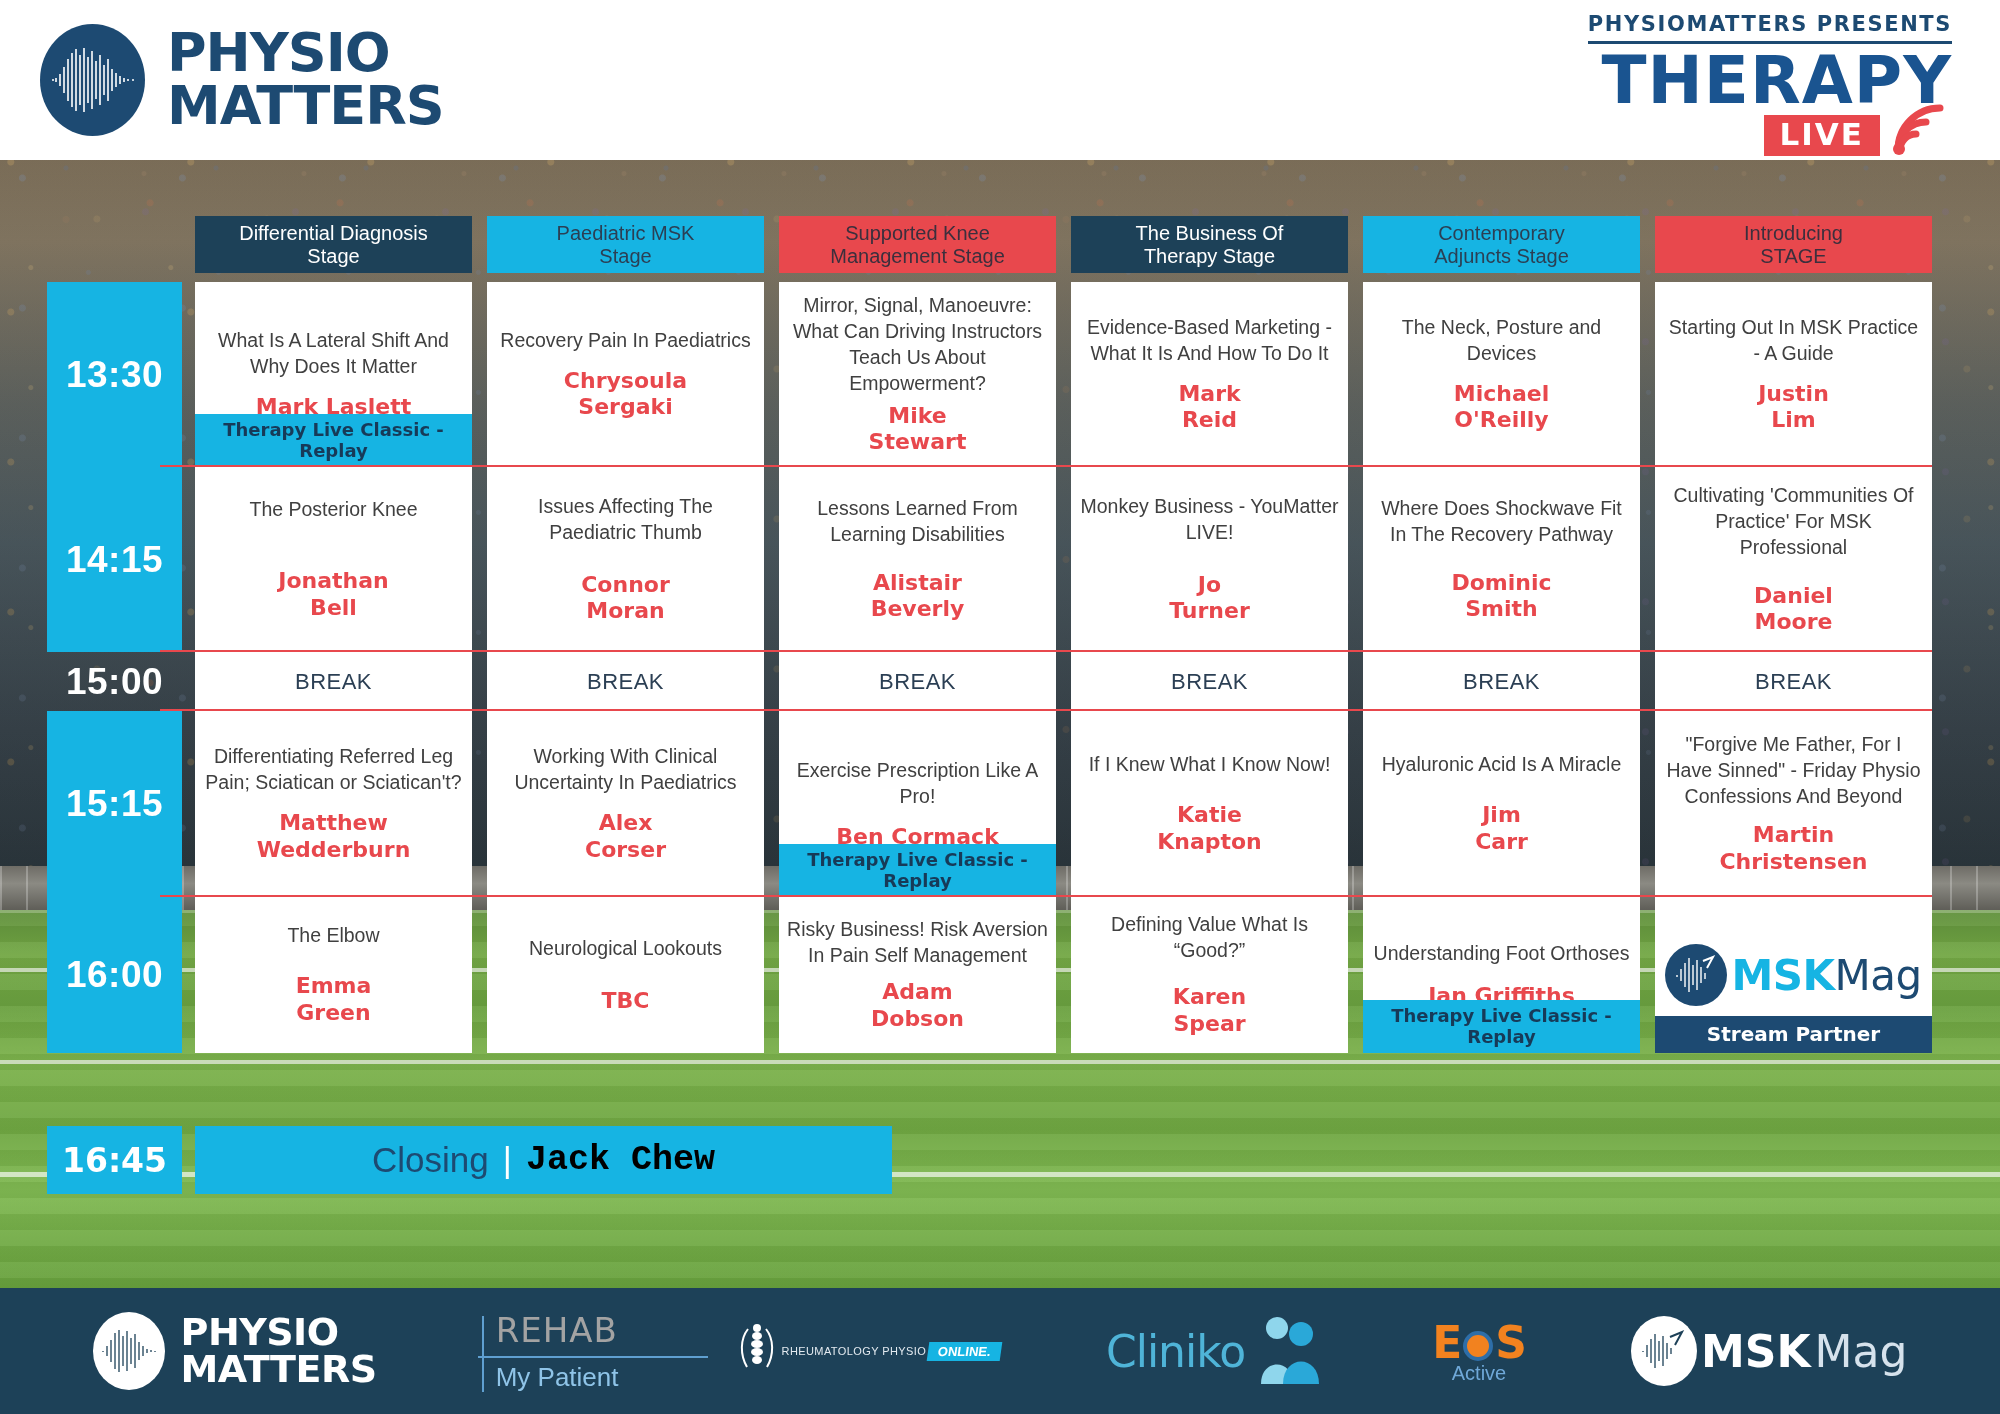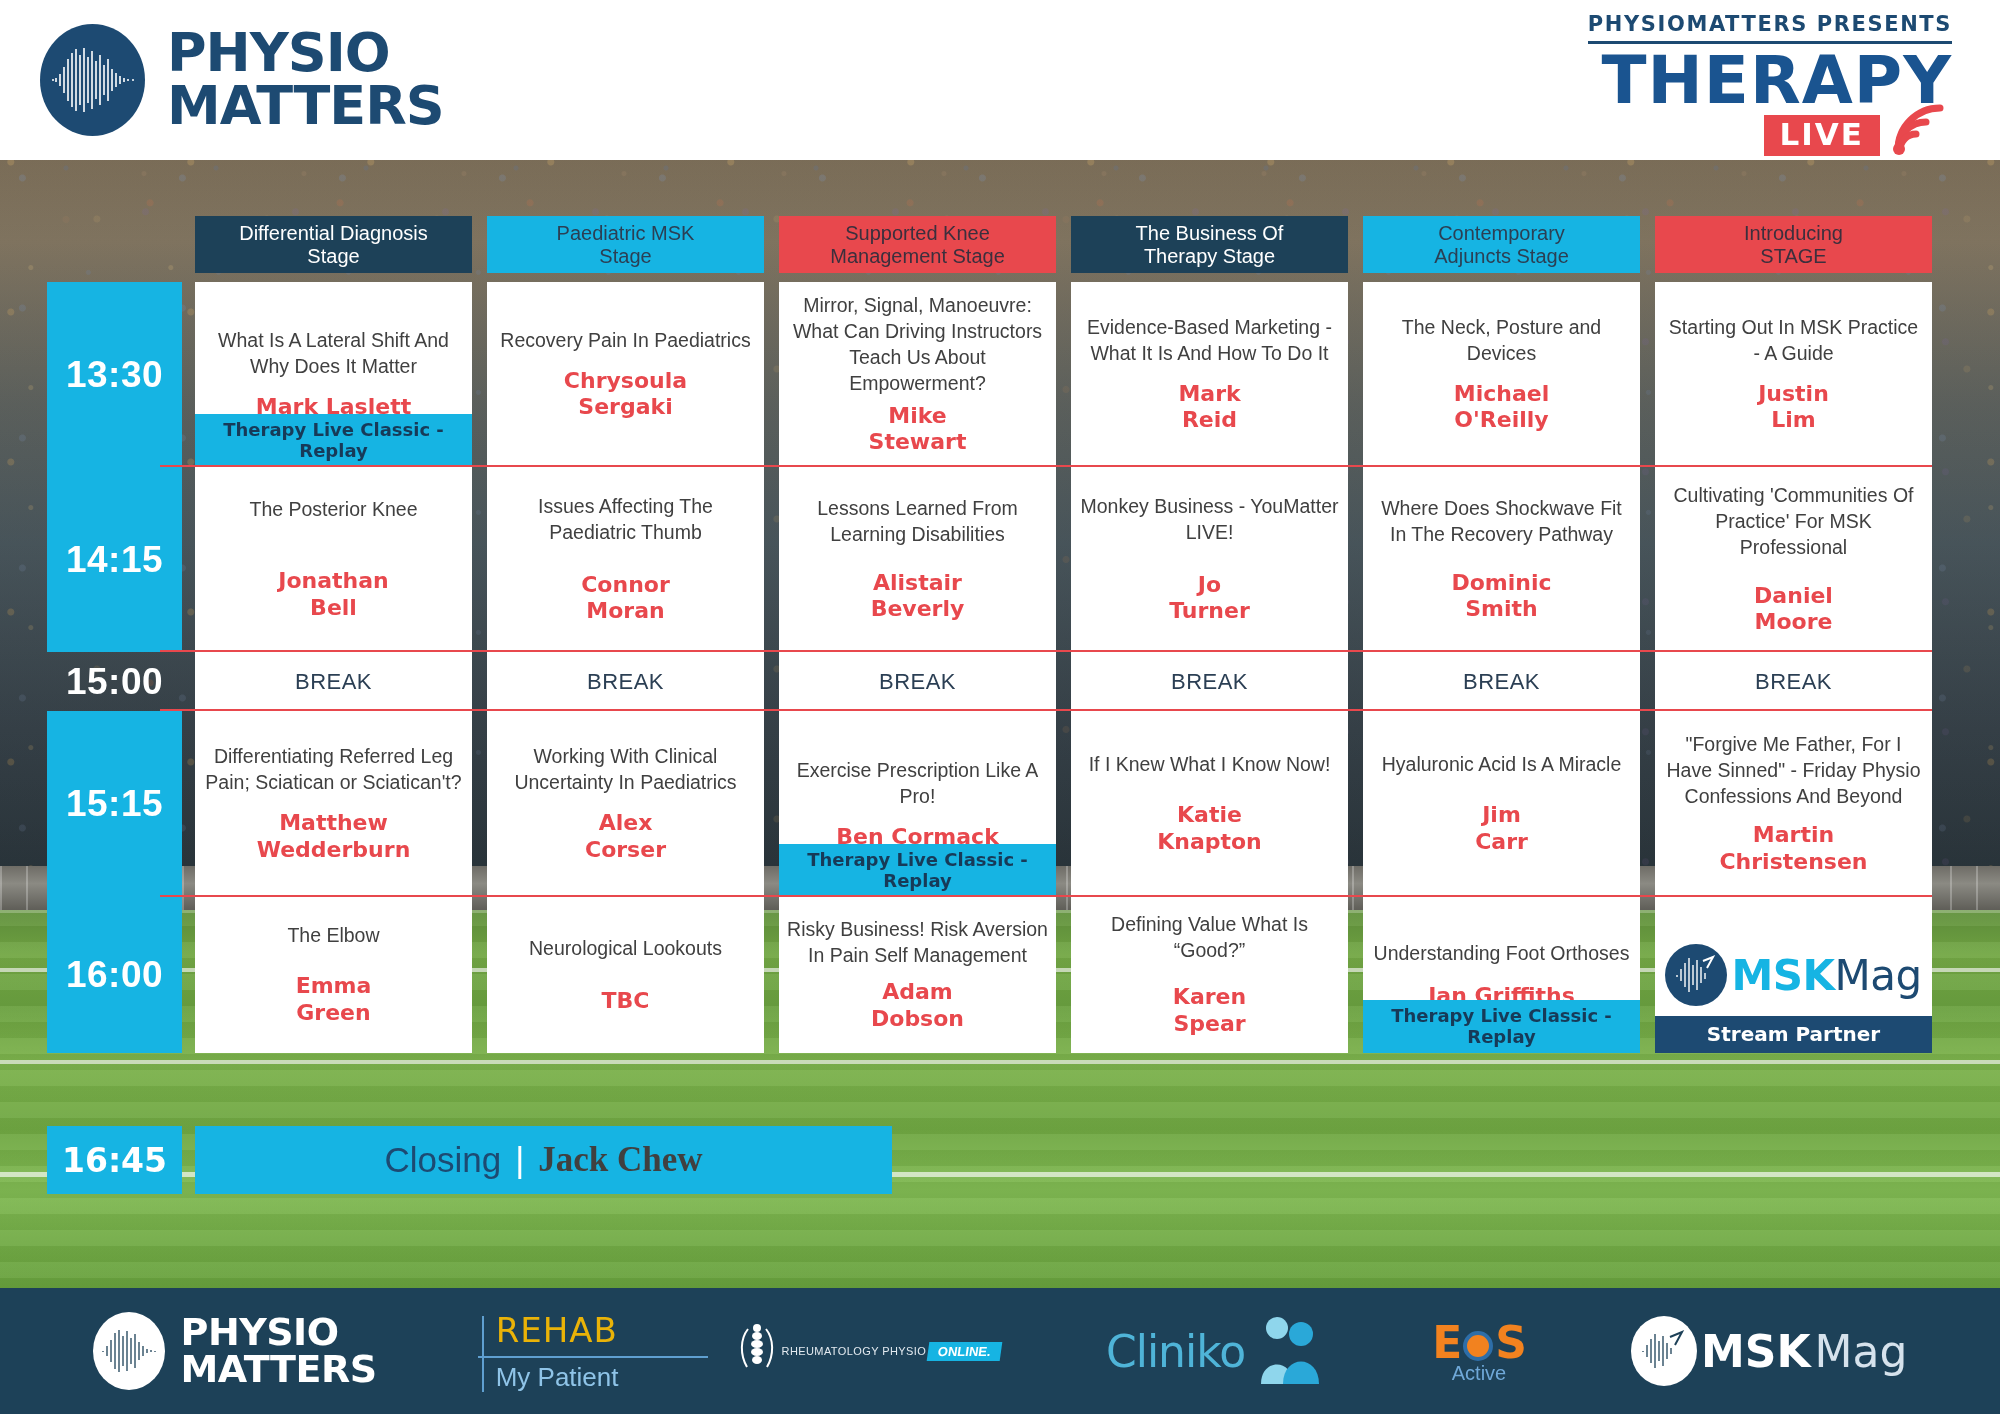--- a/index.html
+++ b/index.html
@@ -198,21 +198,21 @@
     font-family: "DejaVu Sans", sans-serif;
   }
   .closing-bar {
     width: 697px; height: 68px; margin-left: 13px;
     background: #16b4e3;
     display: flex; align-items: center; justify-content: center;
     gap: 14px;
   }
   .closing-text { font-size: 35px; color: #1d4a72; }
   .closing-sep { color: #ffffff; font-size: 35px; }
-  .closing-name { font-size: 35px; color: #404040; font-weight: bold; font-family:Liberation Serif, serif;}
+  .closing-name { font-size: 35px; color: #000000; font-weight: bold; font-family:Liberation Mono, monospace;}
 
   .date-line {
     position: absolute; top: 1250px; left: 0; width: 2000px;
     text-align: center; color: #ffffff; font-size: 32px; font-weight: bold;
     letter-spacing: .4px; font-family: "DejaVu Sans", sans-serif;
     text-shadow: 0 1px 3px rgba(0,0,0,.35);
   }
 
   
   .footer {
@@ -223,21 +223,21 @@
   }
   .f-item { display: flex; align-items: center; }
   .f-pm { gap: 16px; }
   .f-pm .disc { width: 72px; height: 78px; border-radius: 50%; background: #ffffff;
                 display: flex; align-items: center; justify-content: center; }
   .f-pm .txt { color:#ffffff; font-weight: bold; font-size: 38px; line-height: .98;
                font-family:"DejaVu Sans", sans-serif; letter-spacing: -.5px;}
   .f-rehab { flex-direction: column; align-items: flex-start; position: relative; padding-left: 14px;}
   .f-rehab .line-v { position:absolute; left: 0; top: 6px; width: 2px; height: 76px; background: #5f9fd0; }
   .f-rehab .line-h { position:absolute; left: -4px; top: 46px; width: 230px; height: 2px; background: #5f9fd0; }
-  .f-rehab .r1 { color:#eab308; font-size: 34px; letter-spacing: 1px; font-family:"DejaVu Sans", sans-serif;}
+  .f-rehab .r1 { color:#a3a3a3; font-size: 34px; letter-spacing: 1px; font-family:"DejaVu Sans", sans-serif;}
   .f-rehab .r2 { color:#8fc4e8; font-size: 26px; margin-top: 12px; align-self: flex-end; padding-right: 10px;}
   .f-rheum { align-items: center; gap: 2px; }
   .f-rheum .rtxt { color:#e3eaf0; font-size: 11px; letter-spacing: .4px; }
   .f-rheum .online { background:#16b4e3; color:#ffffff; font-size: 13px; font-weight: bold;
                      padding: 2px 10px; transform: skewX(-8deg); }
   .f-cliniko { gap: 4px; }
   .f-cliniko .ctxt { color:#4fb4d8; font-size: 44px; font-family:"DejaVu Sans", sans-serif; letter-spacing:-1px;}
   .f-eos { flex-direction: column; align-items: center; }
   .f-eos .etxt { color:#f2821f; font-size: 44px; font-weight: bold; font-family:"DejaVu Sans", sans-serif; letter-spacing: -1px;}
   .f-eos .eact { color:#6fa8d8; font-size: 20px; margin-top: -6px; }

